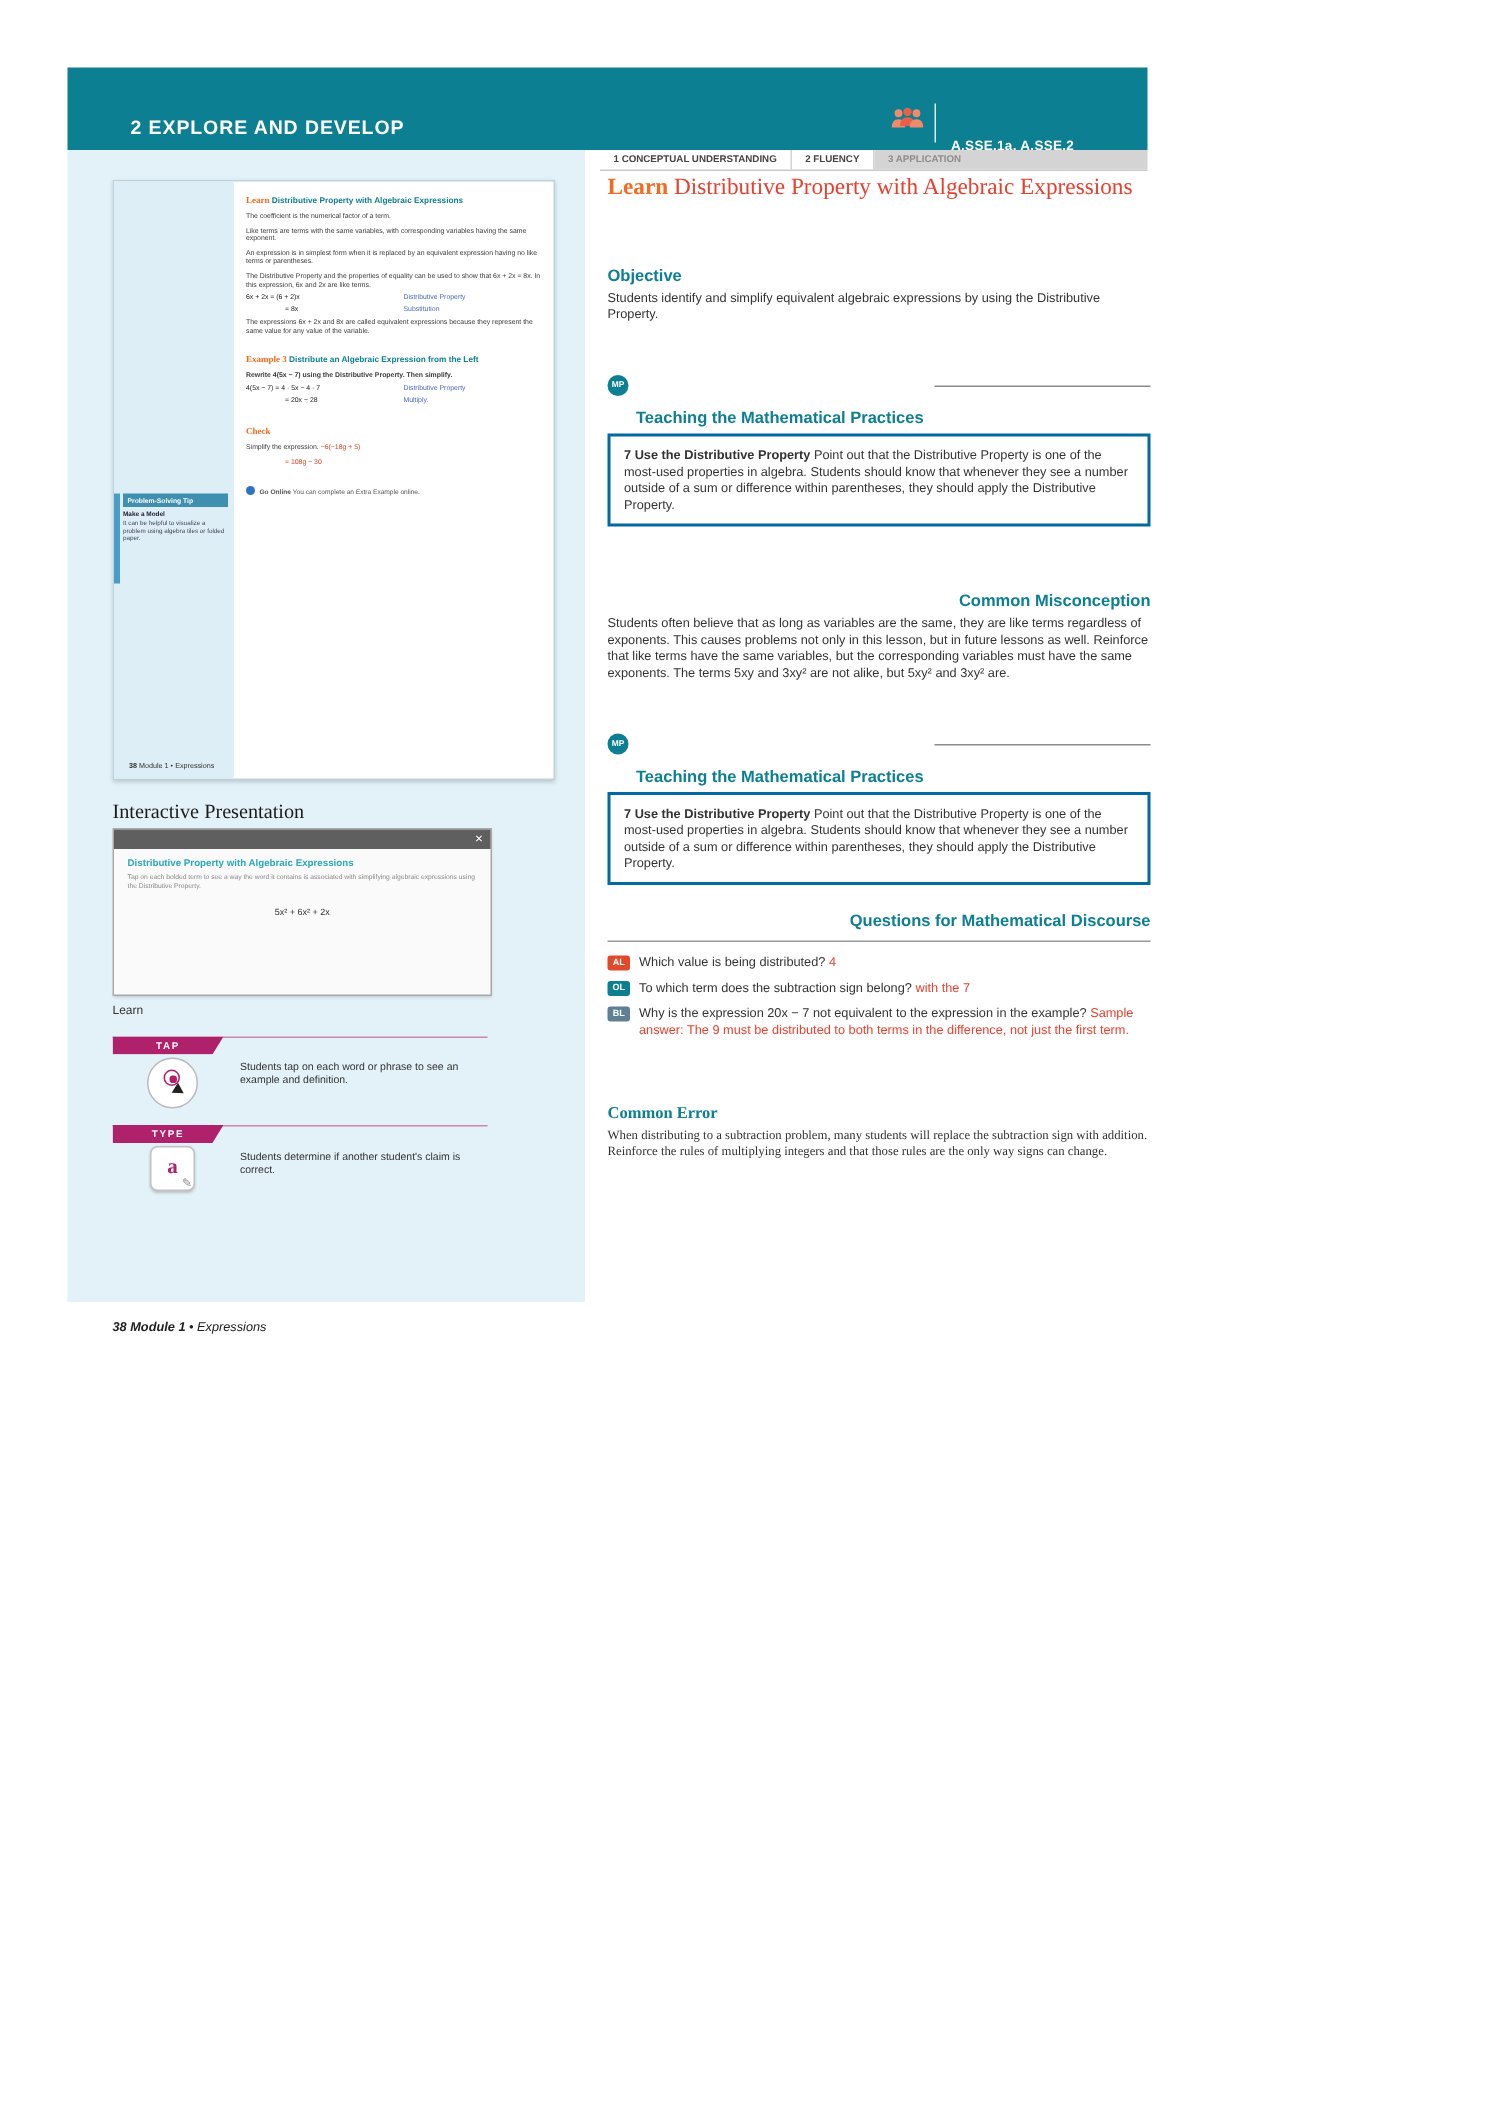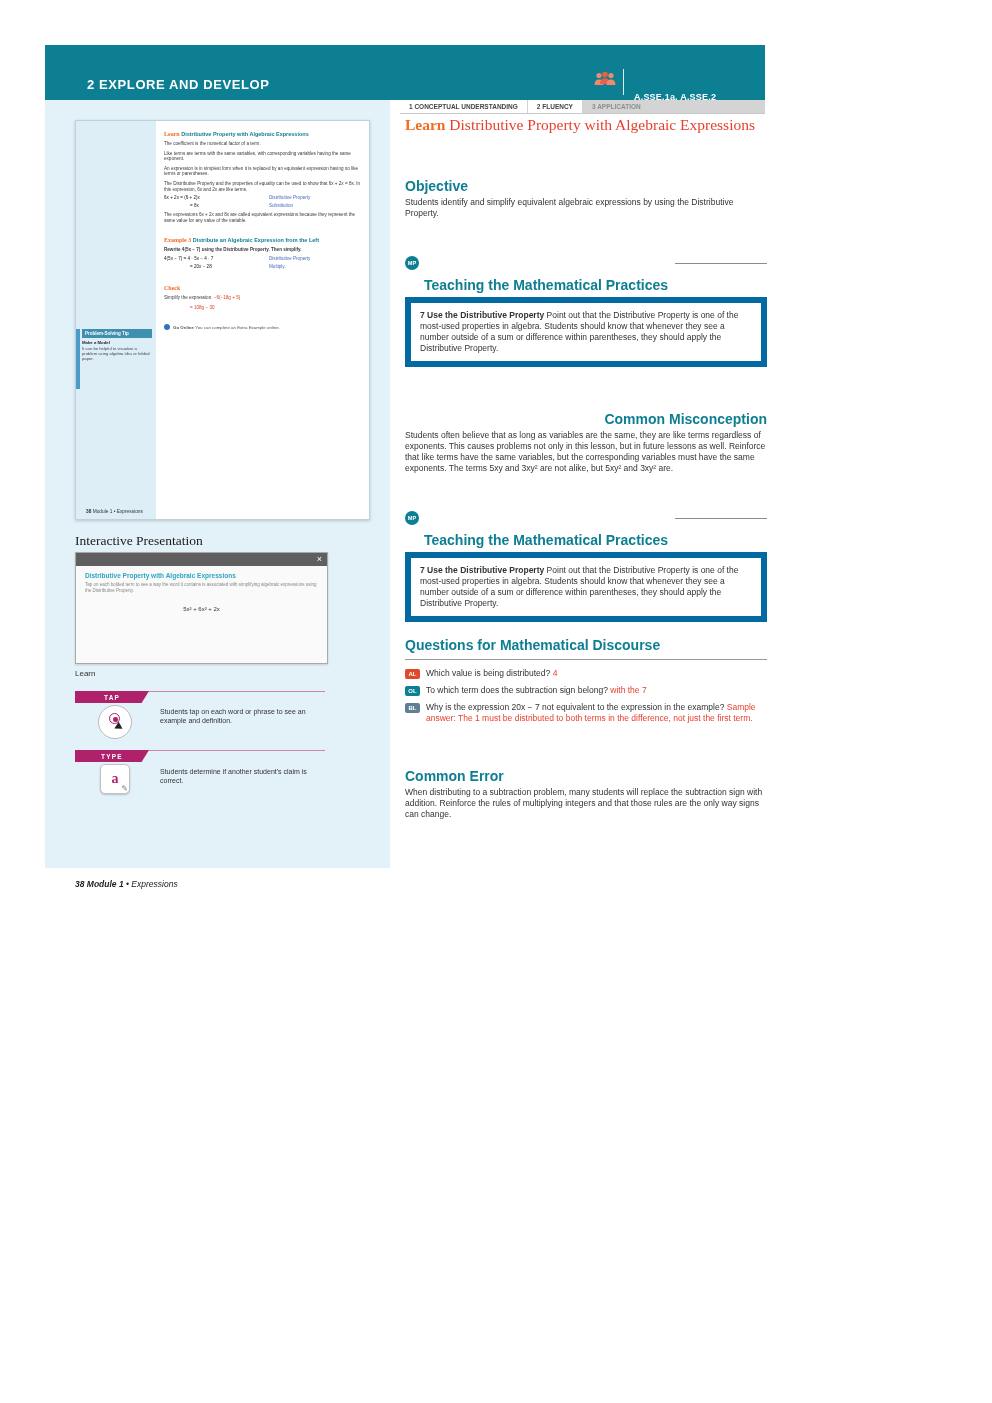--- a/index.html
+++ b/index.html
@@ -74,36 +74,36 @@
   .tap-text { top:707px; } .type-text { top:767px; }
 
   
   .page-footer { position:absolute; left:75px; top:879px; font-size:8.5px; color:#222;font-style:italic; }
 
   
   .right-col { position:absolute; left:405px; top:116px; width:362px; }
   .sec-heading { font-family:"Liberation Serif", serif; font-size:15.5px; line-height:18px; }
   .sec-label { color:#f26b21; font-weight:bold; }
   .sec-title { color:#e8402e; }
-  .h-teal { color:#0d7f92; font-weight:bold; font-size:14px;margin-top:44px; }
+  .h-teal { color:#0d7f92; font-weight:bold; font-size:11px;margin-top:44px; }
   .body-text { font-size:8.5px; line-height:11px; color:#333; }
   .objective { margin-top:10px; } .objective .h-teal { margin-bottom:3px; }
   .mp-row { display:flex; align-items:center; margin-top:14px; margin-bottom:4px; }
   .mp-circle { width:14px; height:14px; border-radius:50%; background:#0d7f92; color:#fff; font-size:5.6px; font-weight:bold; display:flex; align-items:center; justify-content:center; margin-right:5px; flex:none; }
   .mp-rule { flex:1; height:1px; background:#8c8c8c; margin-left:7px; }
-  .mp-box { border:6px solid #0369a1; padding:7px 9px; }
+  .mp-box { border:2px solid #0369a1; padding:7px 9px; }
   .misc { margin-top:16px; } .misc .h-teal { margin-bottom:3px;text-align:right; }
   .example-heading { margin-top:22px; }
-  .discourse { margin-top:14px; border-bottom:1px solid #999; padding-bottom:5px; }
+  .discourse { margin-top:14px; border-bottom:1px solid #999; padding-bottom:5px;text-align:right; }
   .q-list { margin-top:8px; display:flex; flex-direction:column; gap:6px; }
   .q-item { display:flex; }
   .q-badge { flex:none; width:15px; height:10px; border-radius:2px; color:#fff; font-size:6px; font-weight:bold; display:flex; align-items:center; justify-content:center; margin-right:6px; margin-top:1px; }
   .q-badge.al { background:#e1492b; } .q-badge.ol { background:#0d7f92; } .q-badge.bl { background:#5f7f95; }
   .q-a { color:#e8402e; }
-  .common-error { margin-top:16px; } .common-error .h-teal { margin-bottom:3px; }
+  .common-error { margin-top:16px;font-family:Liberation Serif, serif; } .common-error .h-teal { margin-bottom:3px; }
 </style>
 </head>
 <body>
 
 <div class="sheet">
 
   <div class="topbar">
     <div class="topbar-title">2 EXPLORE AND DEVELOP</div>
     <svg class="people-icon" viewBox="0 0 24 17">
       <circle cx="6" cy="4.5" r="2.6" fill="#ef8a6d"></circle>
@@ -266,21 +266,21 @@
       <div class="q-item body-text">
         <span class="q-badge al">AL</span>
         <span><span>Which value is being distributed? </span><span class="q-a">4</span></span>
       </div>
       <div class="q-item body-text">
         <span class="q-badge ol">OL</span>
         <span><span>To which term does the subtraction sign belong? </span><span class="q-a">with the 7</span></span>
       </div>
       <div class="q-item body-text">
         <span class="q-badge bl">BL</span>
-        <span><span>Why is the expression 20x − 7 not equivalent to the expression in the example? </span><span class="q-a">Sample answer: The 1 must be distributed to both terms in the difference, not just the first term.</span></span>
+        <span><span>Why is the expression 20x − 7 not equivalent to the expression in the example? </span><span class="q-a">Sample answer: The 9 must be distributed to both terms in the difference, not just the first term.</span></span>
       </div>
     </div>
 
     <div class="common-error">
       <div class="h-teal">Common Error</div>
       <div class="body-text">When distributing to a subtraction problem, many students will replace the subtraction sign with addition. Reinforce the rules of multiplying integers and that those rules are the only way signs can change.</div>
     </div>
 
   </div>
 </div>

